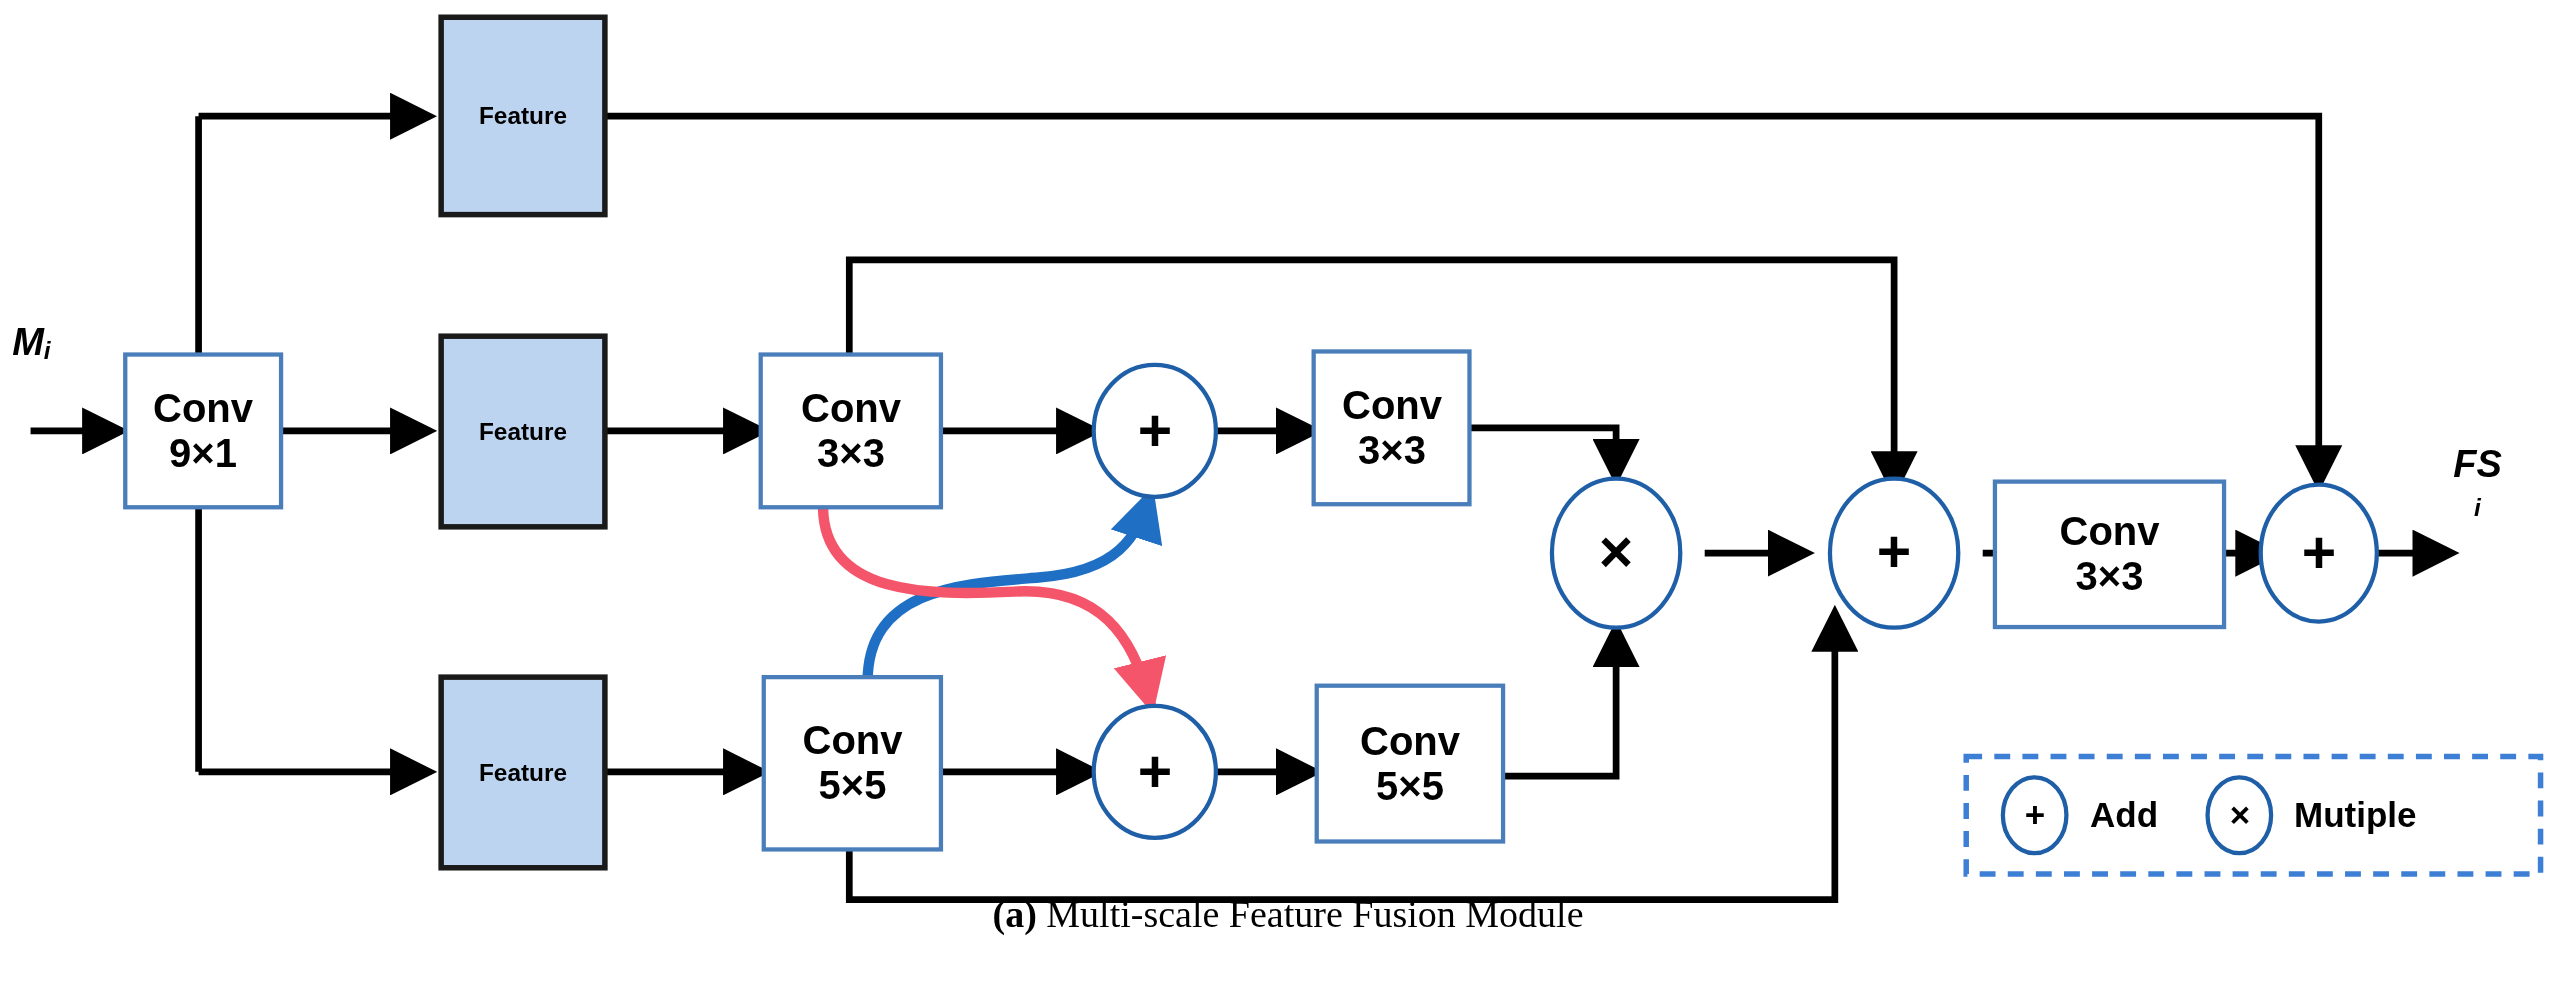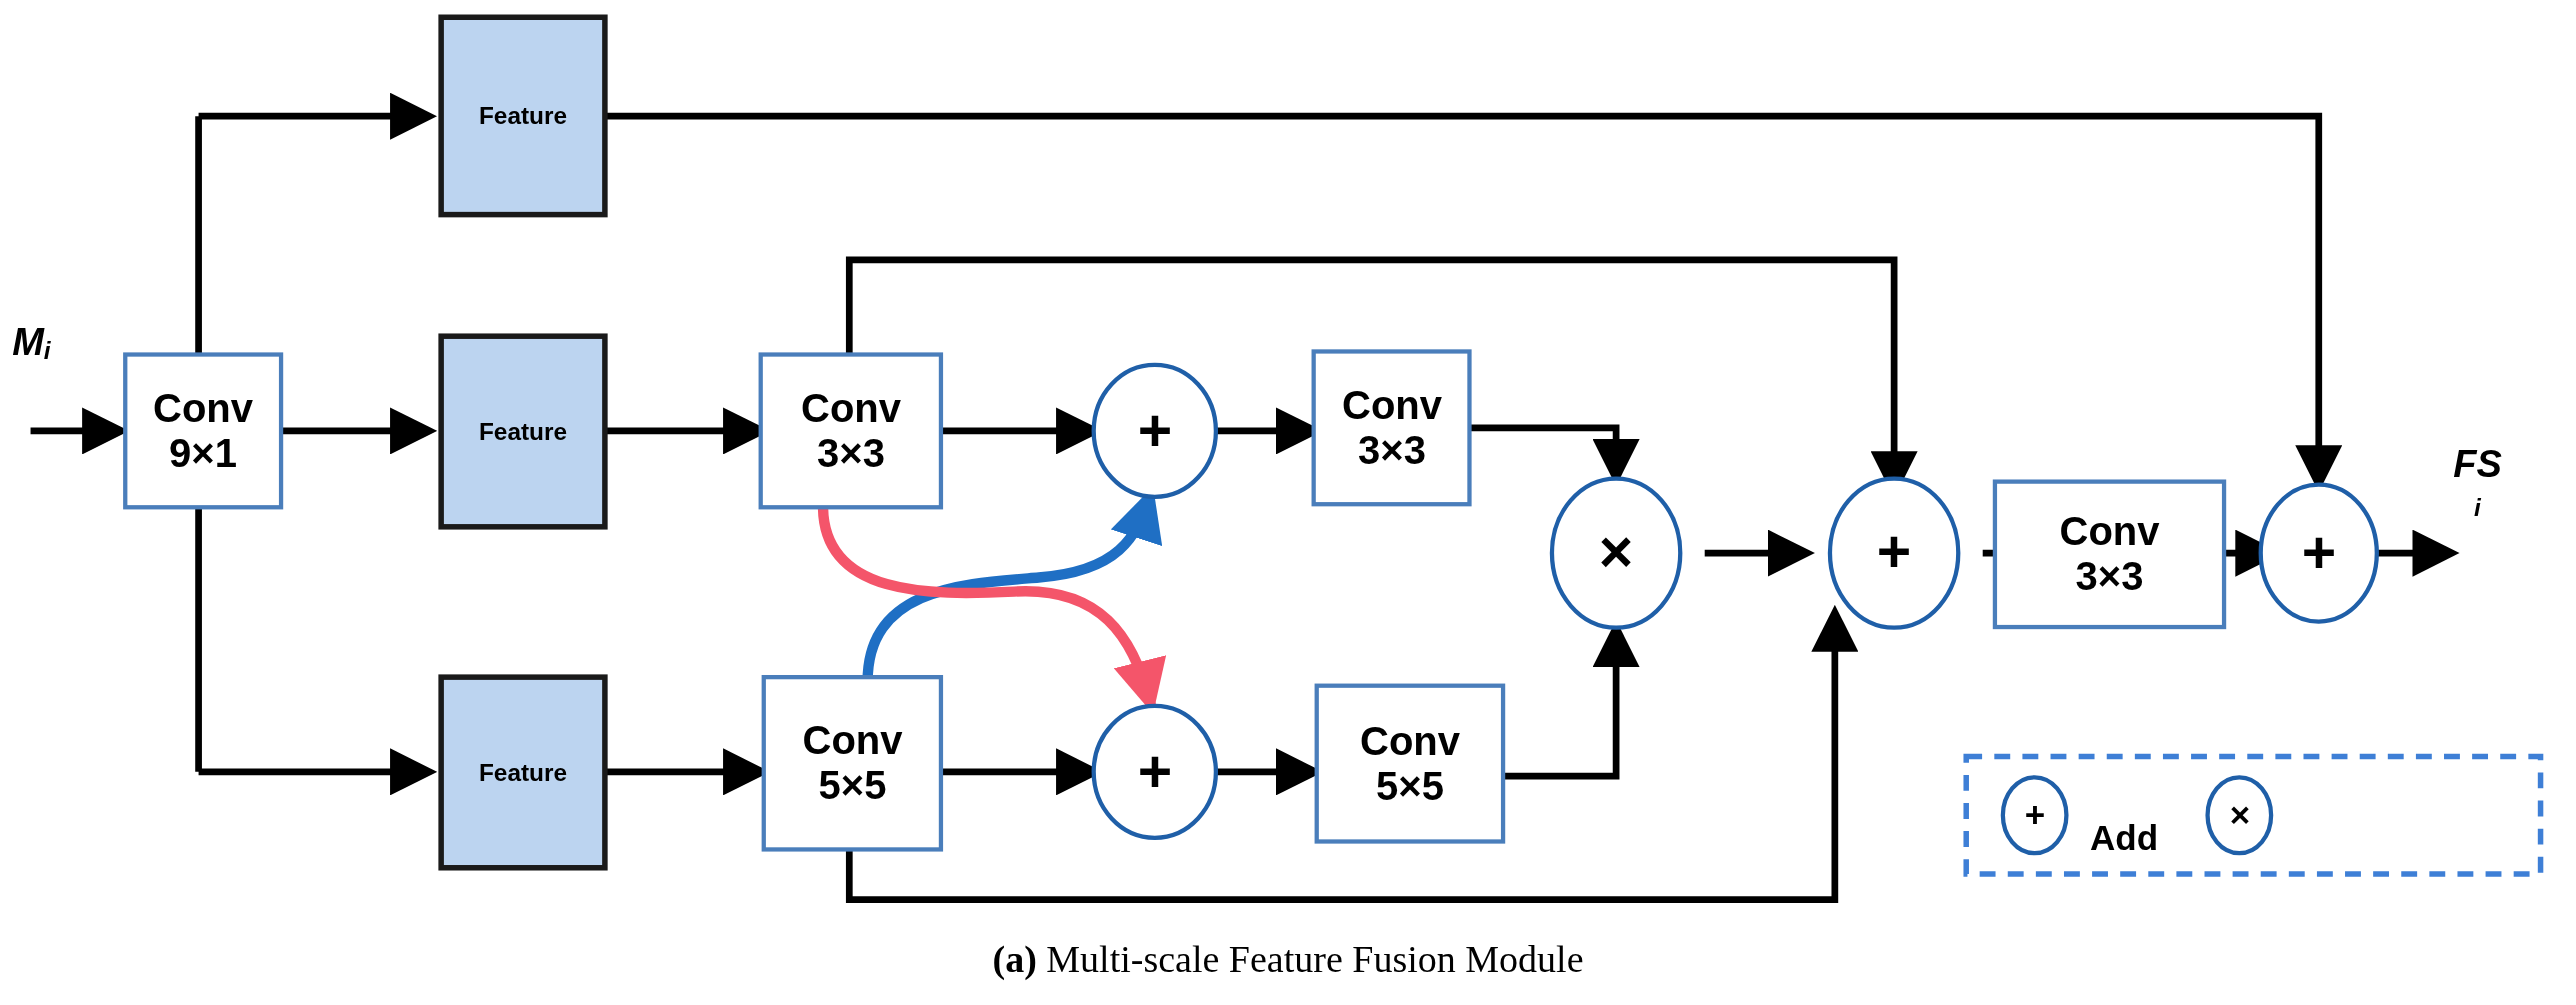--- a/index.html
+++ b/index.html
@@ -23,21 +23,21 @@
   }
   .box-lbl{font-size:40px;}
   .feat-lbl{font-size:24.4px;}
   .op-lbl{font-size:59px;font-weight:600;line-height:1;}
   .var-lbl{font-size:38px;font-style:italic;}
   .var-lbl sub{font-size:24.4px;font-style:italic;vertical-align:baseline;position:relative;top:8.6px;}
   .legend-lbl{font-size:35px;}
   .legend-op{font-size:35px;font-weight:600;}
   .caption{
     position:absolute;
-    left:0;width:2576px;top:937px;
+    left:0;width:2576px;top:892px;
     text-align:center;
     font-family:"Liberation Serif",serif;
     font-size:38px;color:#000000;
   }
   .caption b{font-weight:bold;}
 </style>
 </head>
 <body>
 
 <div id="stage">
@@ -171,21 +171,22 @@
   <div class="lbl op-lbl" style="left:1094px;top:706px;width:122px;height:132px;">+</div>
   <div class="lbl op-lbl" style="left:1552px;top:478px;width:128px;height:149px;">×</div>
   <div class="lbl op-lbl" style="left:1830px;top:478px;width:128px;height:149px;">+</div>
   <div class="lbl op-lbl" style="left:2261px;top:485px;width:116px;height:137px;">+</div>
 
   <div class="lbl var-lbl" style="left:2401px;top:443px;width:153px;height:55px;justify-content:flex-start;flex-direction:column;">
     <span>FS</span><sub>i</sub>
   </div>
 
   <div class="lbl legend-op" style="left:2003px;top:777px;width:64px;height:76px;">+</div>
-  <div class="lbl legend-lbl" style="left:2090px;top:801px;width:128px;height:73px;justify-content:flex-start;">Add</div>
+  <div class="lbl legend-lbl" style="left:2090px;top:778px;width:128px;height:73px;justify-content:flex-start;">Add</div>
   <div class="lbl legend-op" style="left:2208px;top:777px;width:64px;height:76px;">×</div>
+  <div class="lbl legend-lbl" style="left:2294px;top:778px;width:232px;height:73px;justify-content:flex-start;">Mutiple</div>
 
   <div class="caption">
     <b>(a)</b><span> Multi-scale Feature Fusion Module</span>
   </div>
 
 </div>
 
 
 </body></html>

